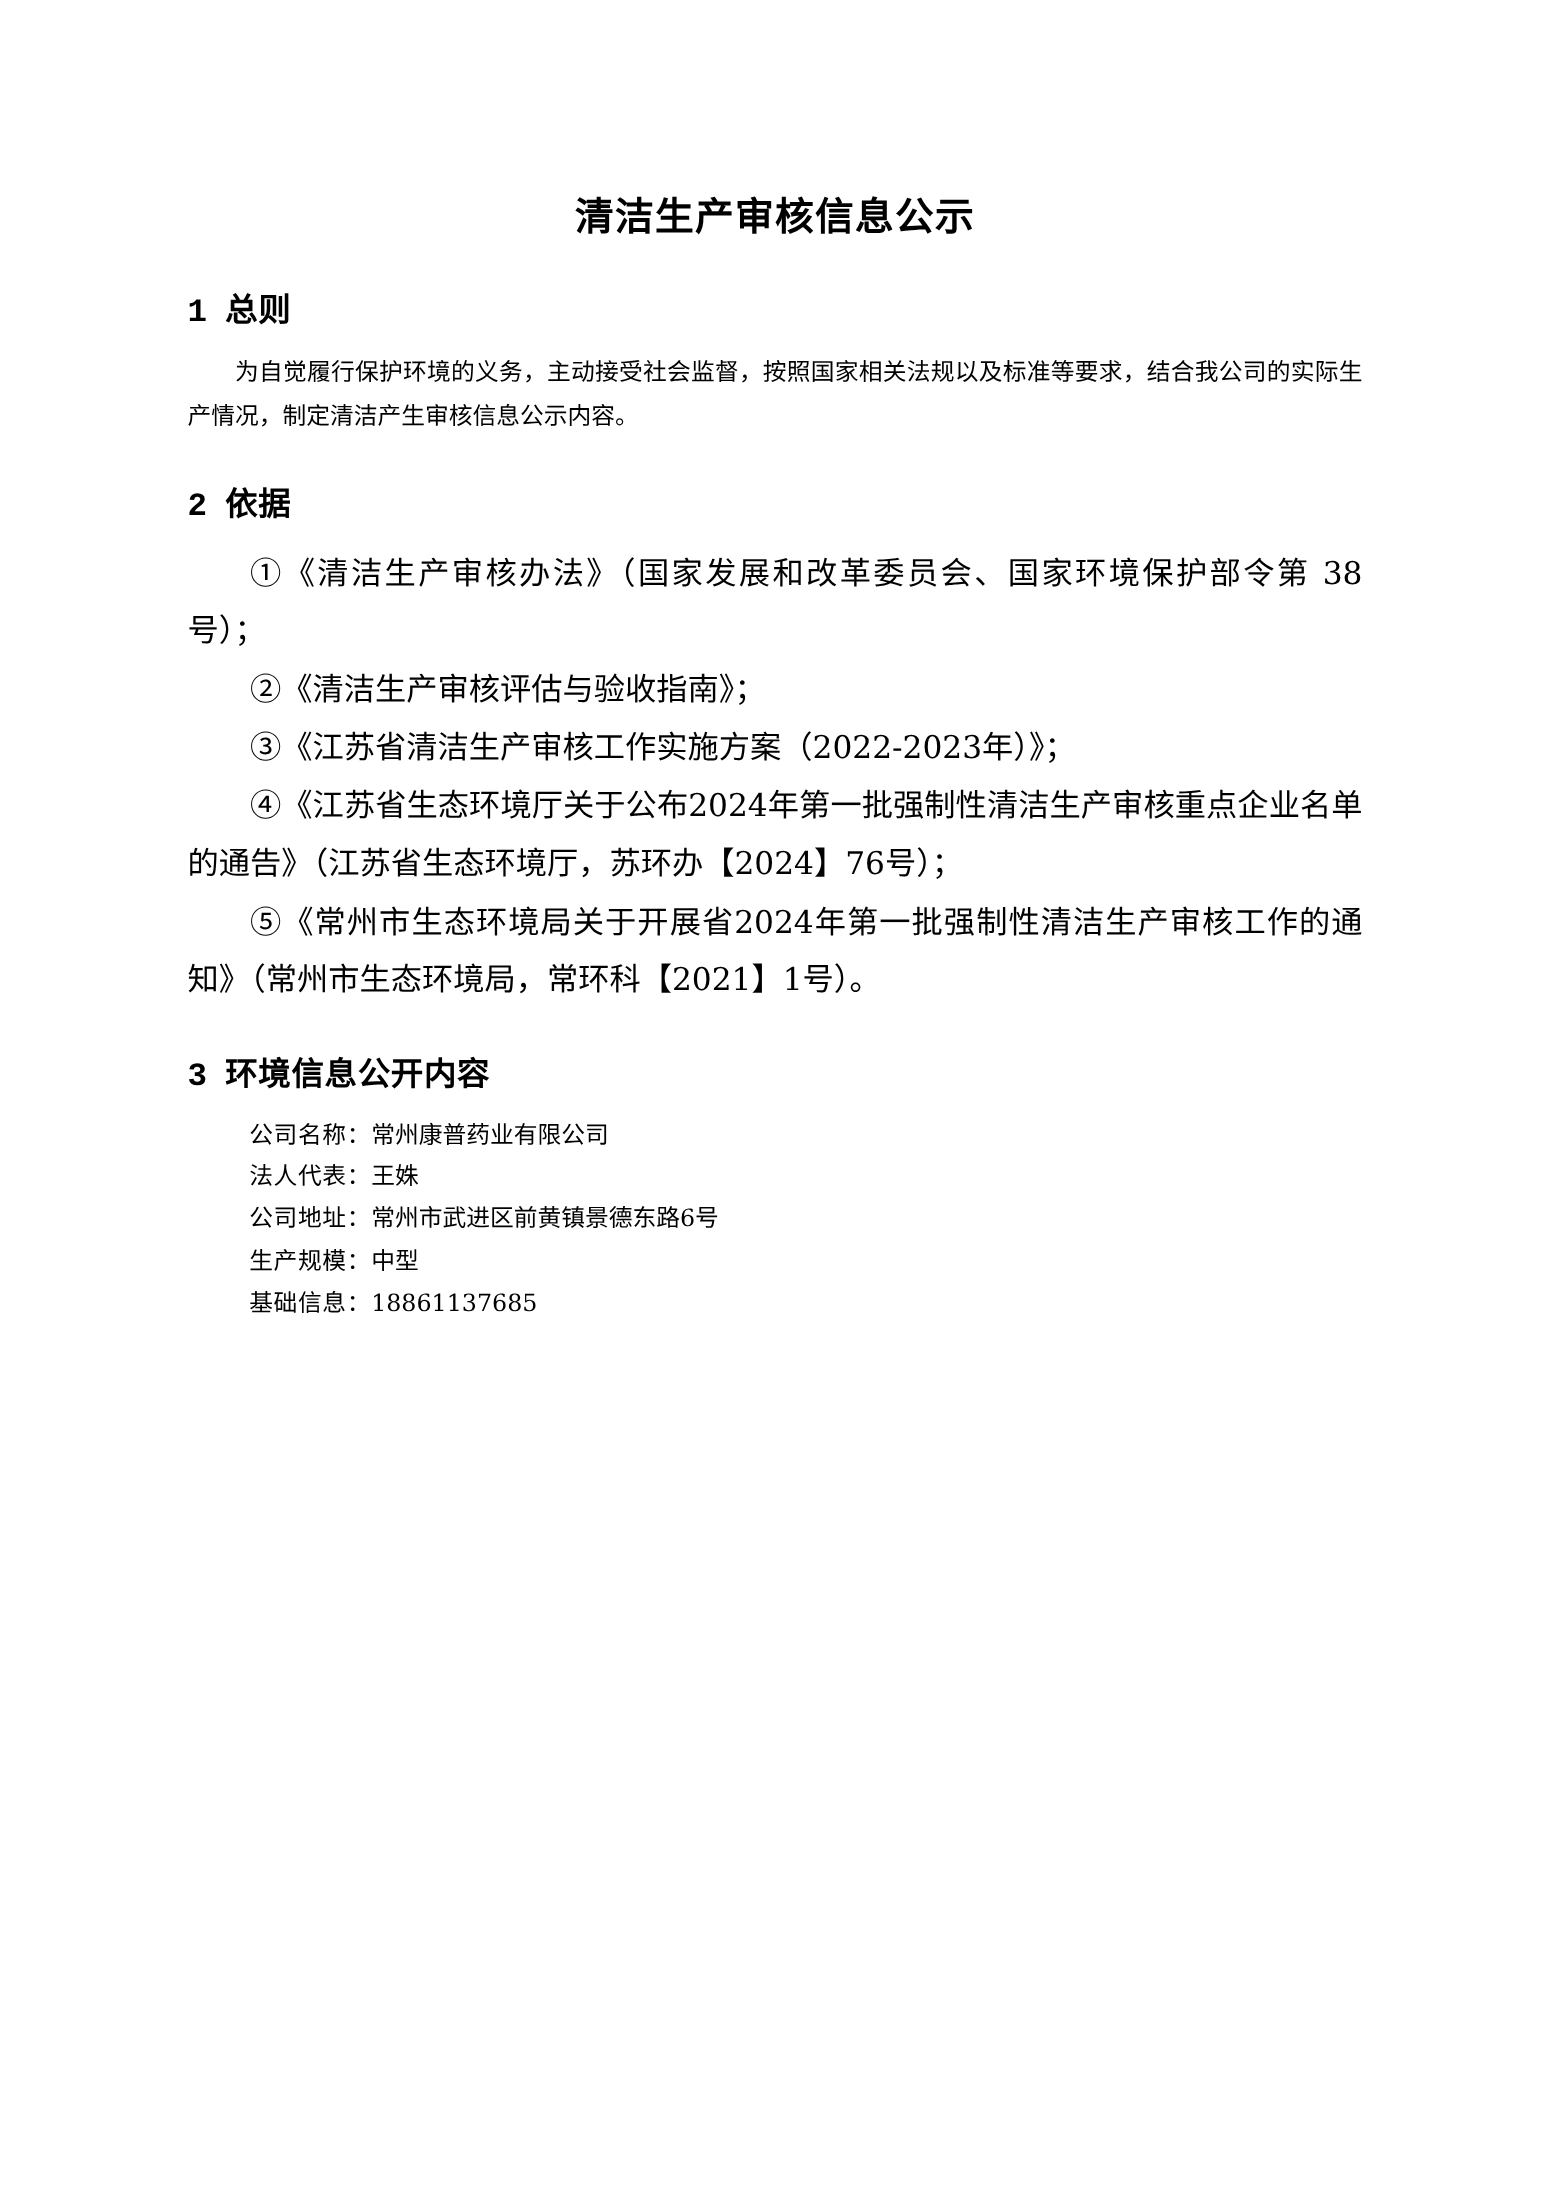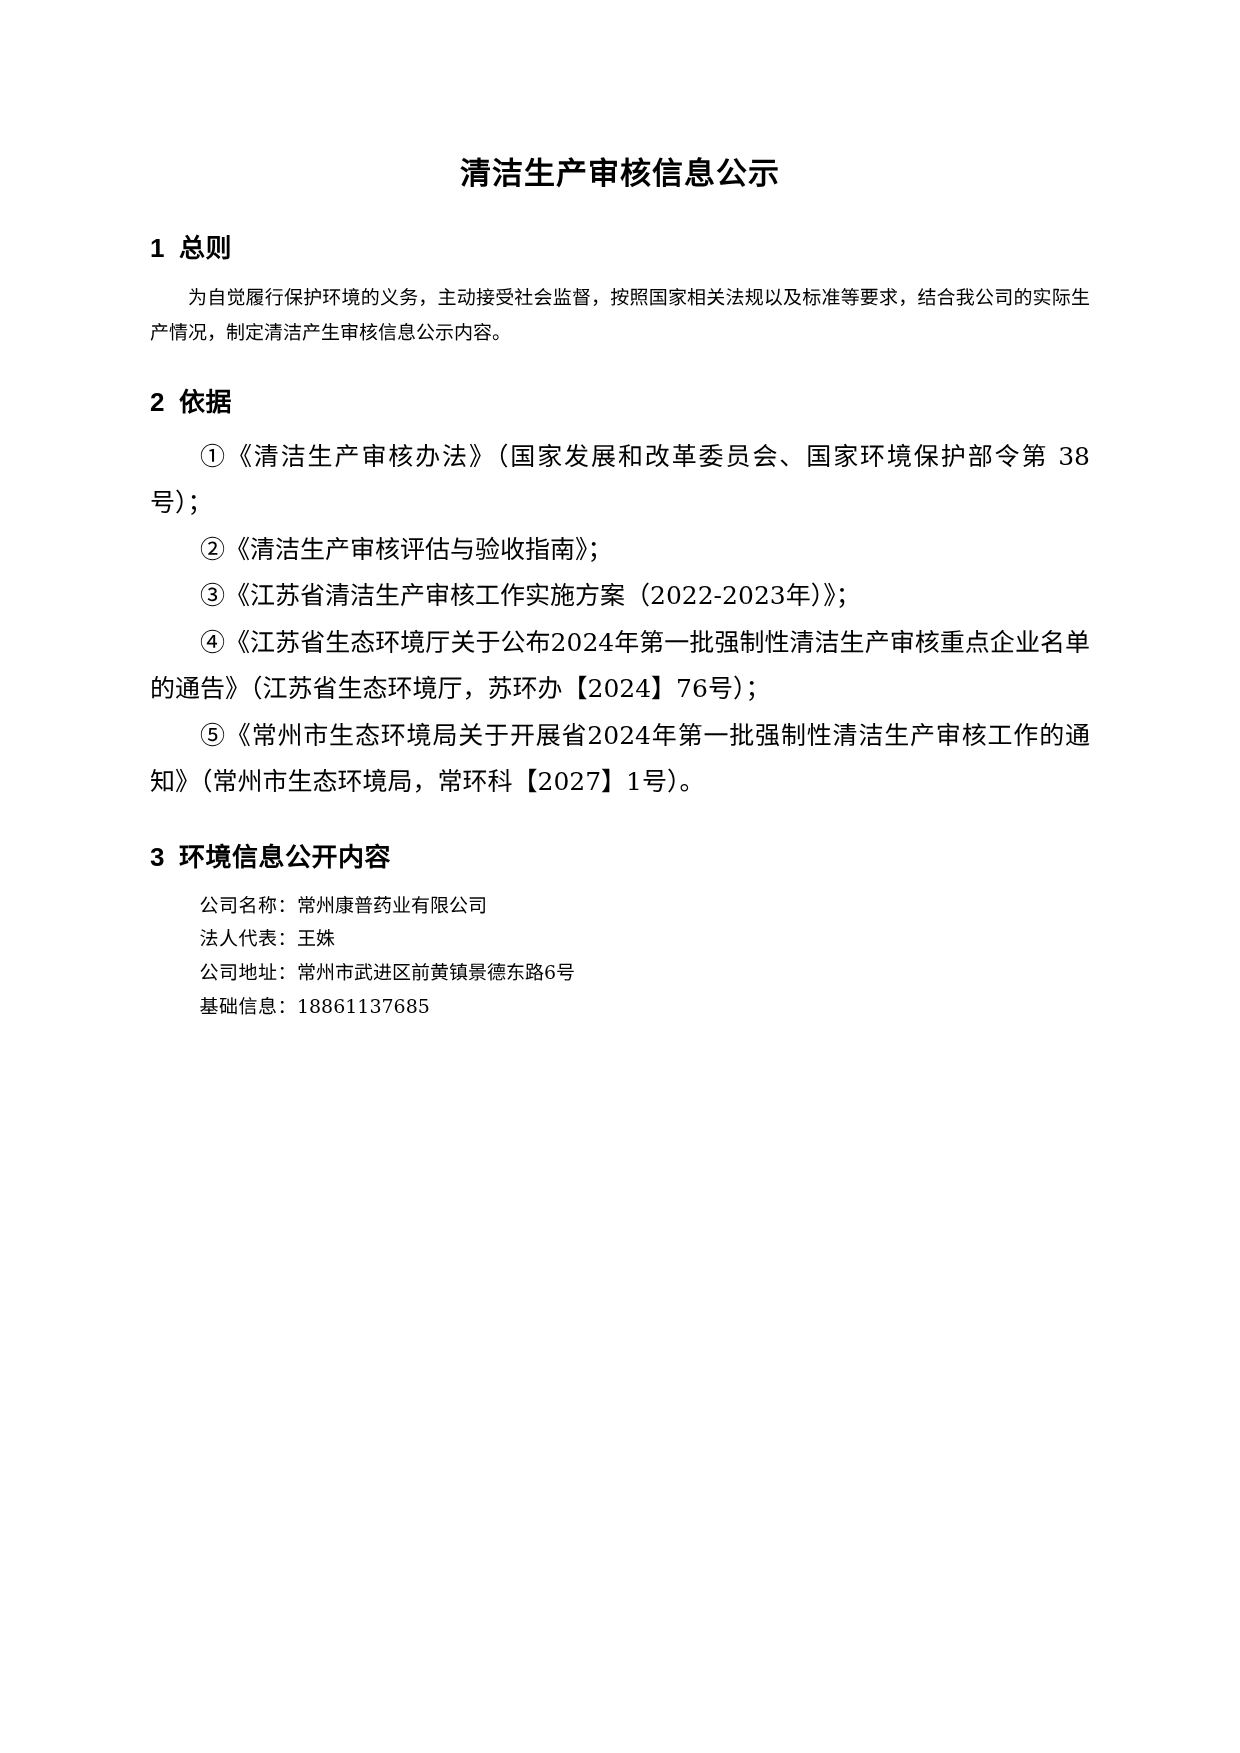--- a/index.html
+++ b/index.html
@@ -22,21 +22,21 @@
     font-size: 31px;
     font-weight: bold;
     letter-spacing: 1px;
     margin: 28px 0 34px 0;
     font-family: "DejaVu Sans", "Liberation Sans", sans-serif;
   }
   .h1 {
     font-size: 26px;
     font-weight: bold;
     margin: 30px 0 16px 0;
-    font-family: Liberation Sans, sans-serif;
+    font-family: Liberation Mono, monospace;
     letter-spacing: 0.5px;
   }
   .h1 .num {
     margin-right: 14px;
   }
   .h2 {
     font-size: 25px;
     font-weight: bold;
     margin: 28px 0 10px 0;
     font-family: "DejaVu Sans", "Liberation Sans", sans-serif;
@@ -90,35 +90,38 @@
   <p class="body">为自觉履行保护环境的义务，主动接受社会监督，按照国家相关法规以及标准等要求，结合我公司的实际生产情况，制定清洁产生审核信息公示内容。</p>
 
   <h2 class="h1">
     <span class="num">2</span><span>依据</span>
   </h2>
 
   <p class="item">①《清洁生产审核办法》（国家发展和改革委员会、国家环境保护部令第 38 号）；</p>
   <p class="item">②《清洁生产审核评估与验收指南》；</p>
   <p class="item">③《江苏省清洁生产审核工作实施方案（2022-2023年）》；</p>
   <p class="item">④《江苏省生态环境厅关于公布2024年第一批强制性清洁生产审核重点企业名单的通告》（江苏省生态环境厅，苏环办【2024】76号）；</p>
-  <p class="item">⑤《常州市生态环境局关于开展省2024年第一批强制性清洁生产审核工作的通知》（常州市生态环境局，常环科【2027】1号）。</p>
+  <p class="item">⑤《常州市生态环境局关于开展省2024年第一批强制性清洁生产审核工作的通知》（常州市生态环境局，常环科【2021】1号）。</p>
 
   <h2 class="h1">
     <span class="num">3</span><span>环境信息公开内容</span>
   </h2>
 
 
   <ul class="info-list">
     <li>
       <span class="info-label">公司名称：</span><span>常州康普药业有限公司</span>
     </li>
     <li>
       <span class="info-label">法人代表：</span><span>王姝</span>
     </li>
     <li>
       <span class="info-label">公司地址：</span><span>常州市武进区前黄镇景德东路6号</span>
     </li>
     <li>
+      <span class="info-label">生产规模：</span><span>中型</span>
+    </li>
+    <li>
       <span class="info-label">基础信息：</span><span>18861137685</span>
     </li>
   </ul>
 
 </div>
 
 </body></html>

